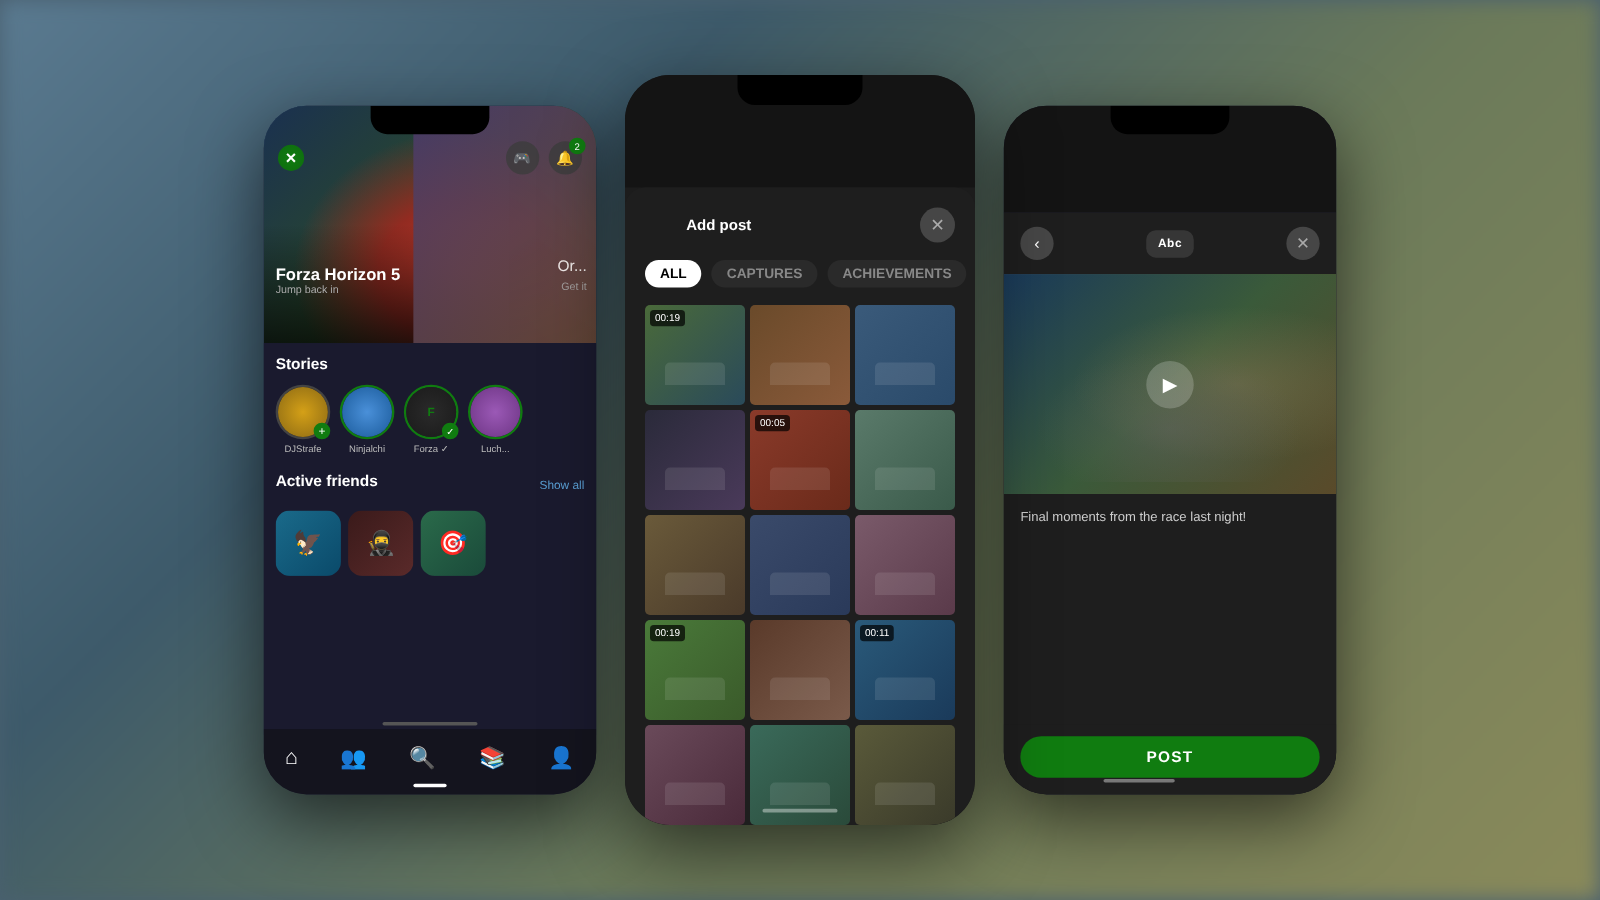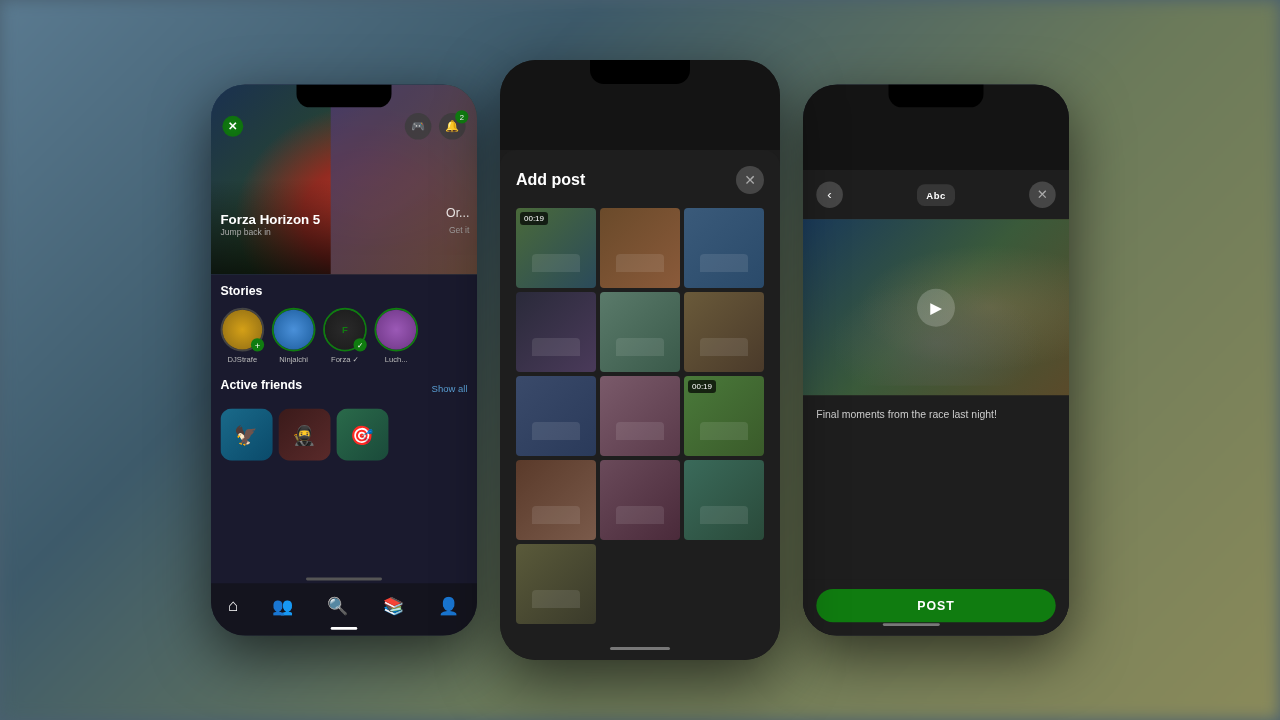--- a/index.html
+++ b/index.html
@@ -376,22 +376,23 @@
 
     .modal-header {
       display: flex;
       align-items: center;
       justify-content: space-between;
       margin-bottom: 14px;
     }
 
     .modal-title {
       color: #fff;
-      font-size: 16px;
+      font-size: 12px;
       font-weight: 600;
+      margin-left: 33px;
     }
 
     .close-btn {
       width: 28px;
       height: 28px;
       background: rgba(80,80,80,0.8);
       border-radius: 50%;
       display: flex;
       align-items: center;
       justify-content: center;
@@ -805,36 +806,47 @@
     <div class="notch"></div>
     <div class="phone-bg"></div>
 
     <div class="modal-content">
 
       <div class="modal-header">
         <span class="modal-title">Add post</span>
         <div class="close-btn">✕</div>
       </div>
 
+      <div class="filter-tabs">
+        <div class="filter-tab active">ALL</div>
+        <div class="filter-tab">CAPTURES</div>
+        <div class="filter-tab">ACHIEVEMENTS</div>
+      </div>
 
       <div class="captures-grid">
         <div class="capture-thumb thumb-1">
           <span class="time-badge">00:19</span>
         </div>
         <div class="capture-thumb thumb-2"></div>
         <div class="capture-thumb thumb-3"></div>
         <div class="capture-thumb thumb-4"></div>
+        <div class="capture-thumb thumb-5">
+          <span class="time-badge">00:05</span>
+        </div>
         <div class="capture-thumb thumb-6"></div>
         <div class="capture-thumb thumb-7"></div>
         <div class="capture-thumb thumb-8"></div>
         <div class="capture-thumb thumb-9"></div>
         <div class="capture-thumb thumb-10">
           <span class="time-badge">00:19</span>
         </div>
         <div class="capture-thumb thumb-11"></div>
+        <div class="capture-thumb thumb-12">
+          <span class="time-badge">00:11</span>
+        </div>
         <div class="capture-thumb thumb-13"></div>
         <div class="capture-thumb thumb-14"></div>
         <div class="capture-thumb thumb-15"></div>
       </div>
     </div>
 
     <div class="scroll-bar-center"></div>
   </div>
 
   <div class="phone phone-right">

